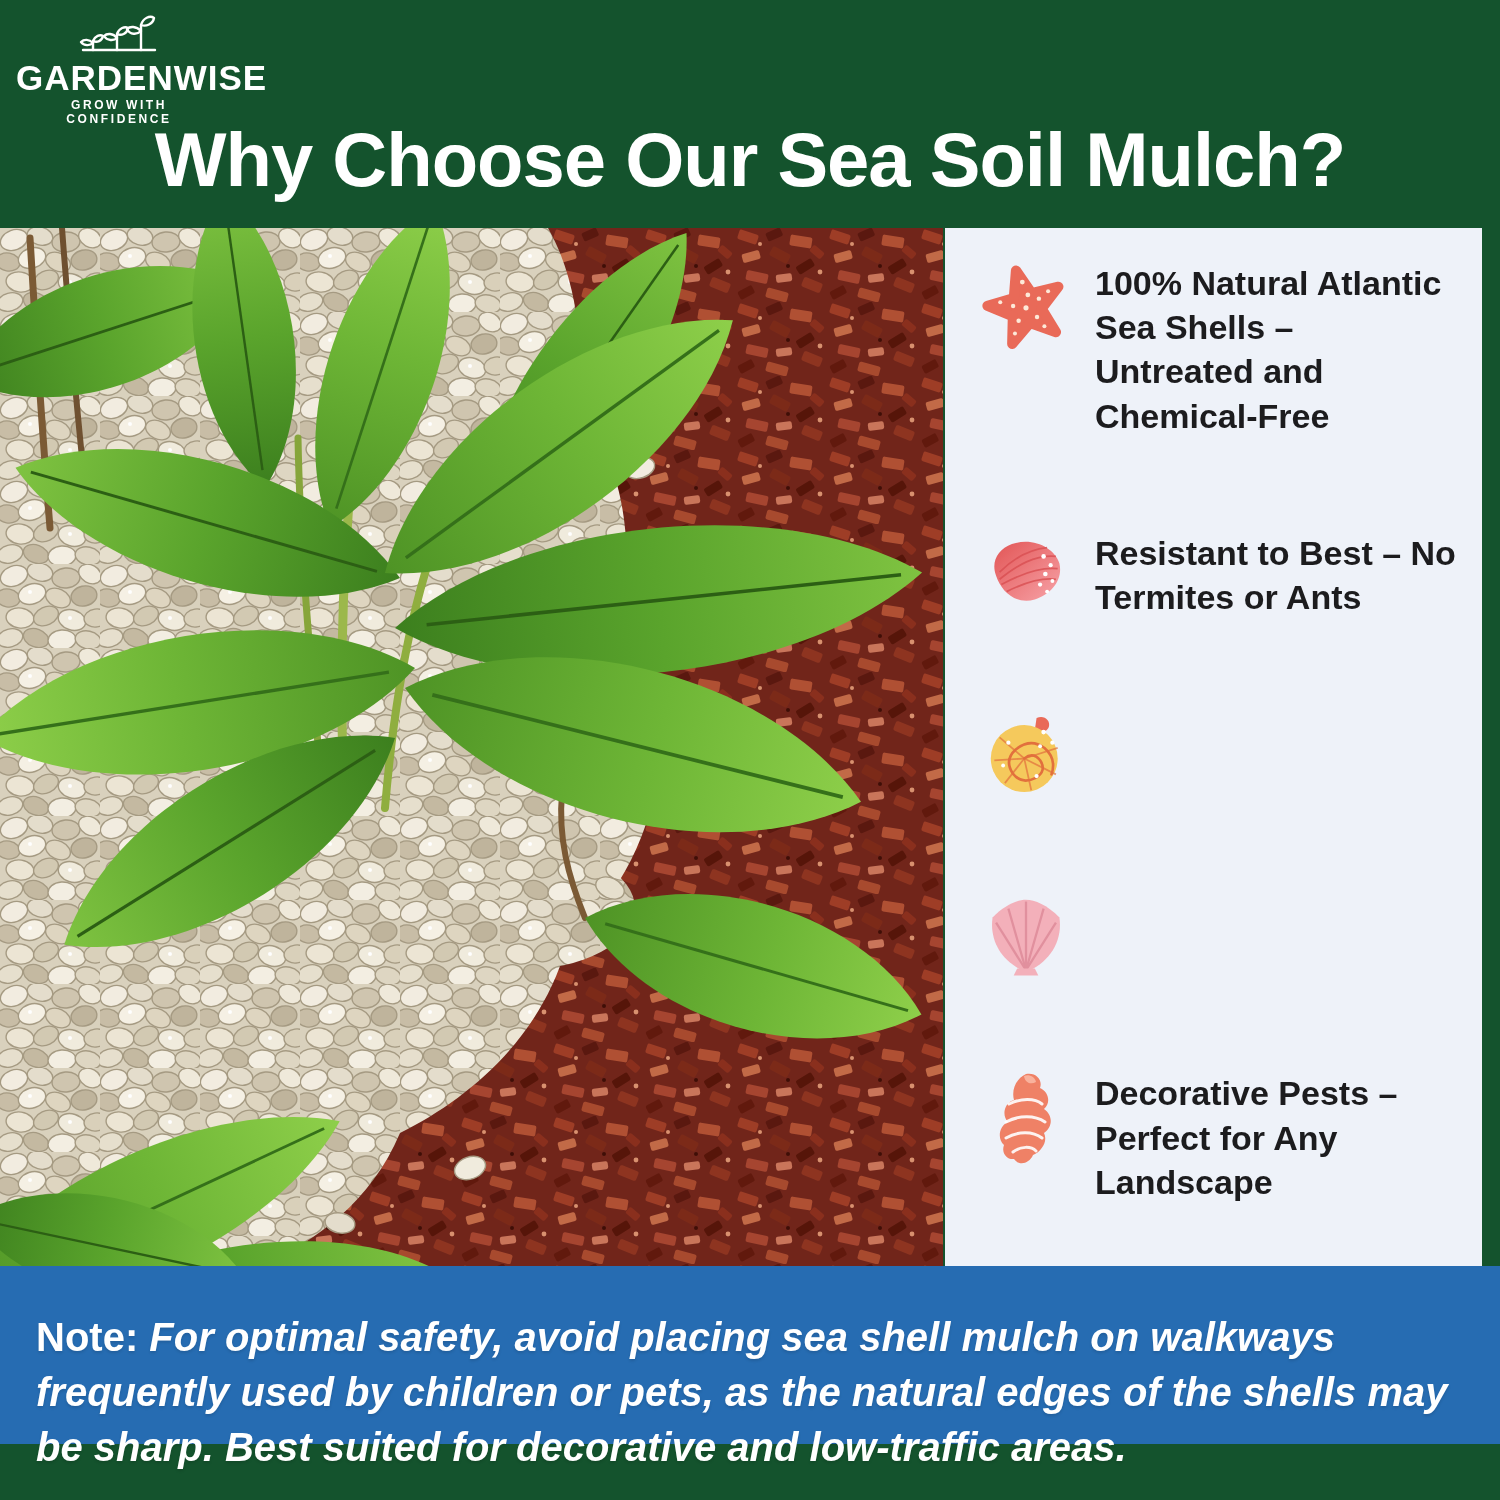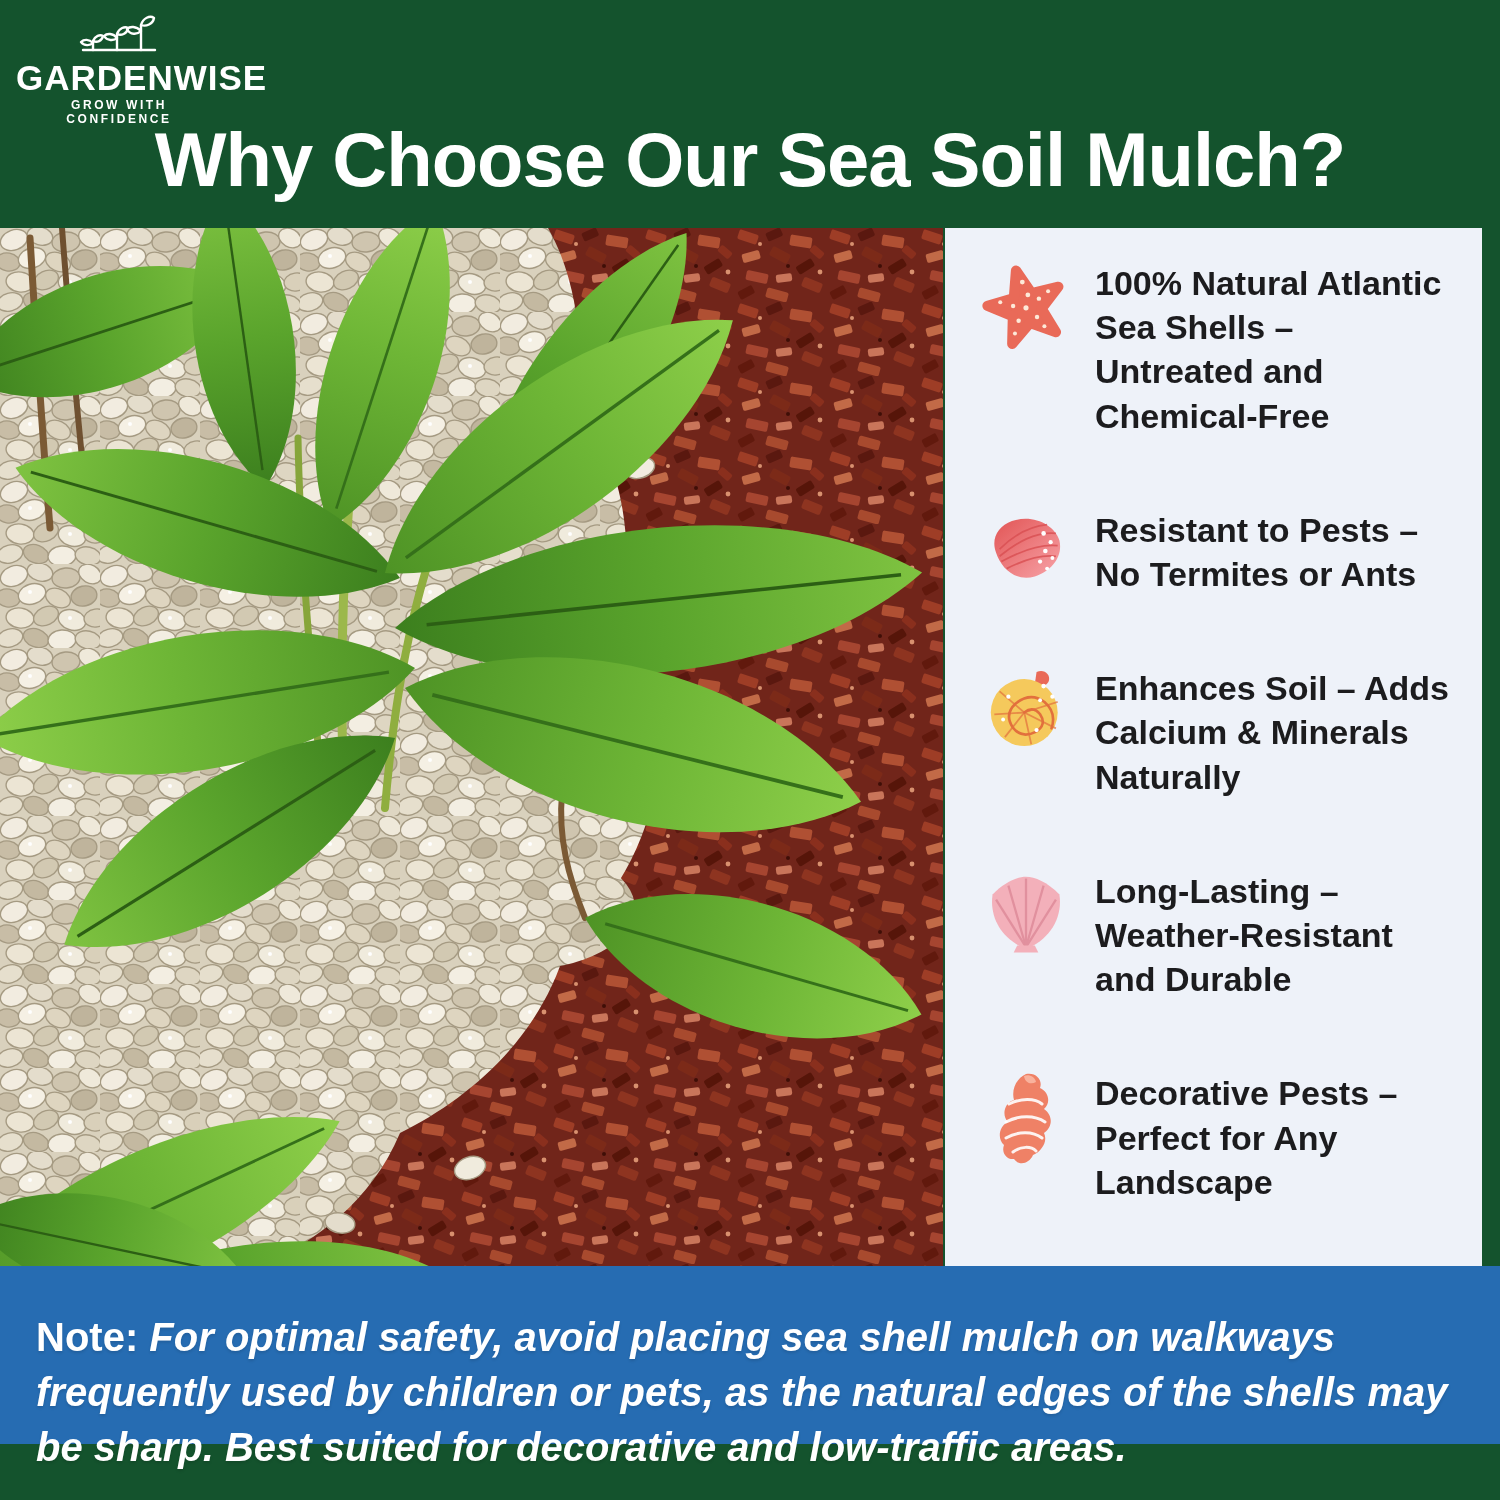--- a/index.html
+++ b/index.html
@@ -247,21 +247,21 @@
           <g fill="#ffffff">
             <circle cx="70" cy="30" r="2.6"></circle>
               <circle cx="78" cy="40" r="2.4"></circle>
               <circle cx="72" cy="50" r="2.6"></circle>
             <circle cx="80" cy="58" r="2.2"></circle>
               <circle cx="66" cy="62" r="2.4"></circle>
               <circle cx="74" cy="70" r="2.2"></circle>
           </g>
         </svg>
       </span>
-      <span class="f-text">Resistant to Pests – No Termites or Ants</span>
+      <span class="f-text">Resistant to Best – No Termites or Ants</span>
     </div>
 
     <div class="feature">
       <span class="f-icon">
         <svg width="88" height="88" viewBox="0 0 100 100">
           <path d="M62,8 C70,4 78,10 76,18 C74,24 66,26 60,22 Z" fill="#e96a58"></path>
           <circle cx="48" cy="54" r="38" fill="#f5c95c"></circle>
           <path d="M48,54 q10,-8 18,2 q8,12 -5,20 q-16,8 -26,-5 q-10,-15 3,-27 q17,-14 33,-2 q14,12 8,30" stroke="#e2703d" stroke-width="3" fill="none" stroke-linecap="round"></path>
           <g stroke="#e2703d" stroke-width="2" fill="none" opacity="0.7">
             <path d="M48,54 L20,30"></path>
@@ -274,38 +274,36 @@
           <g fill="#ffffff">
             <circle cx="70" cy="24" r="2.6"></circle>
               <circle cx="80" cy="36" r="2.4"></circle>
               <circle cx="66" cy="40" r="2.2"></circle>
             <circle cx="30" cy="36" r="2.4"></circle>
               <circle cx="24" cy="62" r="2.2"></circle>
               <circle cx="62" cy="74" r="2.4"></circle>
           </g>
         </svg>
       </span>
-      <span class="f-text">Enhances Soil – Adds Calcium &amp; Minerals Naturally</span>
     </div>
 
     <div class="feature">
       <span class="f-icon">
         <svg width="88" height="88" viewBox="0 0 100 100">
           <path d="M50,92 C24,82 8,58 12,30 C26,16 40,10 50,10 C60,10 74,16 88,30 C92,58 76,82 50,92 Z" fill="#f3b0ba"></path>
           <g stroke="#e1909e" stroke-width="2.6" fill="none">
             <path d="M50,90 L16,36"></path>
               <path d="M50,90 L30,20"></path>
               <path d="M50,90 L50,12"></path>
             <path d="M50,90 L70,20"></path>
               <path d="M50,90 L84,36"></path>
           </g>
           <path d="M40,88 h20 l4,8 h-28 Z" fill="#f3b0ba"></path>
         </svg>
       </span>
-      <span class="f-text">Long-Lasting – Weather-Resistant and Durable</span>
     </div>
 
     <div class="feature">
       <span class="f-icon">
         <svg width="70" height="100" viewBox="0 0 70 100">
           <path d="M35,4 C45,2 52,10 49,18 C58,22 60,33 53,39 C62,45 62,57 53,63
                    C57,71 51,81 42,85 C38,94 28,96 23,89 C16,90 10,83 13,75
                    C6,69 8,56 17,52 C10,45 14,32 23,30 C20,19 26,8 35,4 Z" fill="#ef8166"></path>
           <g stroke="#ffffff" stroke-width="3" fill="none" stroke-linecap="round" opacity="0.9">
             <path d="M18,34 C30,28 44,28 51,34"></path>

